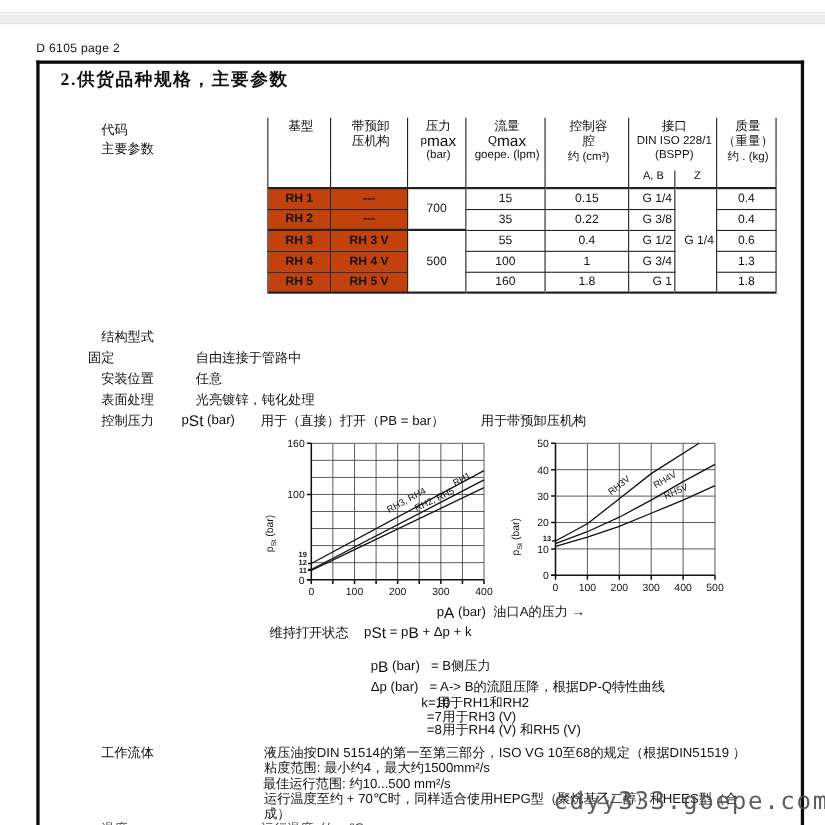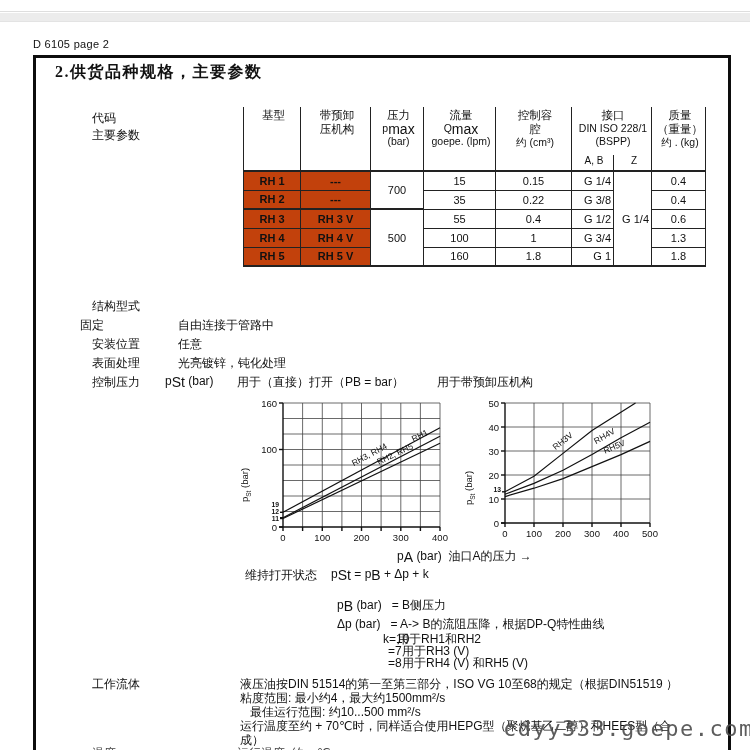--- a/index.html
+++ b/index.html
@@ -309,21 +309,21 @@
   <div class="abs t12" style="left:388px;top:643px">
     <span class="kcol">=7</span><span>用于RH3 (V)</span>
   </div>
   <div class="abs t12" style="left:388px;top:655px">
     <span class="kcol">=8</span><span>用于RH4 (V) 和RH5 (V)</span>
   </div>
 
   <div class="abs t12" style="left:92px;top:676px">工作流体</div>
   <div class="abs t12" style="left:240px;top:676px">液压油按DIN 51514的第一至第三部分，ISO VG 10至68的规定（根据DIN51519 ）</div>
   <div class="abs t12" style="left:240px;top:690px">粘度范围: 最小约4，最大约1500mm²/s</div>
-  <div class="abs t12" style="left:250px;top:704px">最佳运行范围: 约10...500 mm²/s</div>
+  <div class="abs t12" style="left:239px;top:704px">最佳运行范围: 约10...500 mm²/s</div>
   <div class="abs t12" style="left:240px;top:718px">运行温度至约 + 70℃时，同样适合使用HEPG型（聚烷基乙二醇）和HEES型（合</div>
   <div class="abs t12" style="left:240px;top:732px">成）</div>
 
   <div class="abs t12" style="left:92px;top:745px;color:#444">温度</div>
   <div class="abs t12" style="left:237px;top:745px;color:#444">运行温度: 约 ...℃</div>
 
   <div class="watermark">cdyy333.goepe.com</div>
 
 </div>
 

